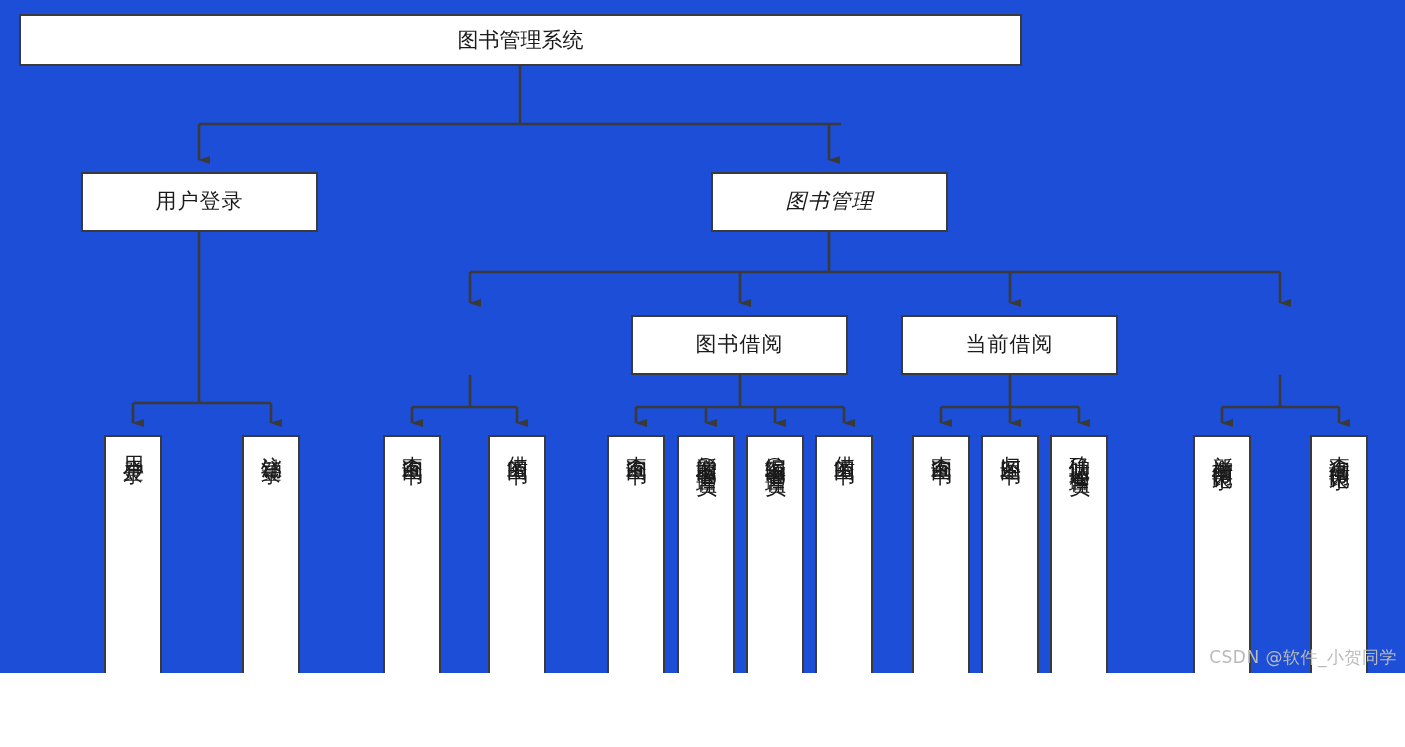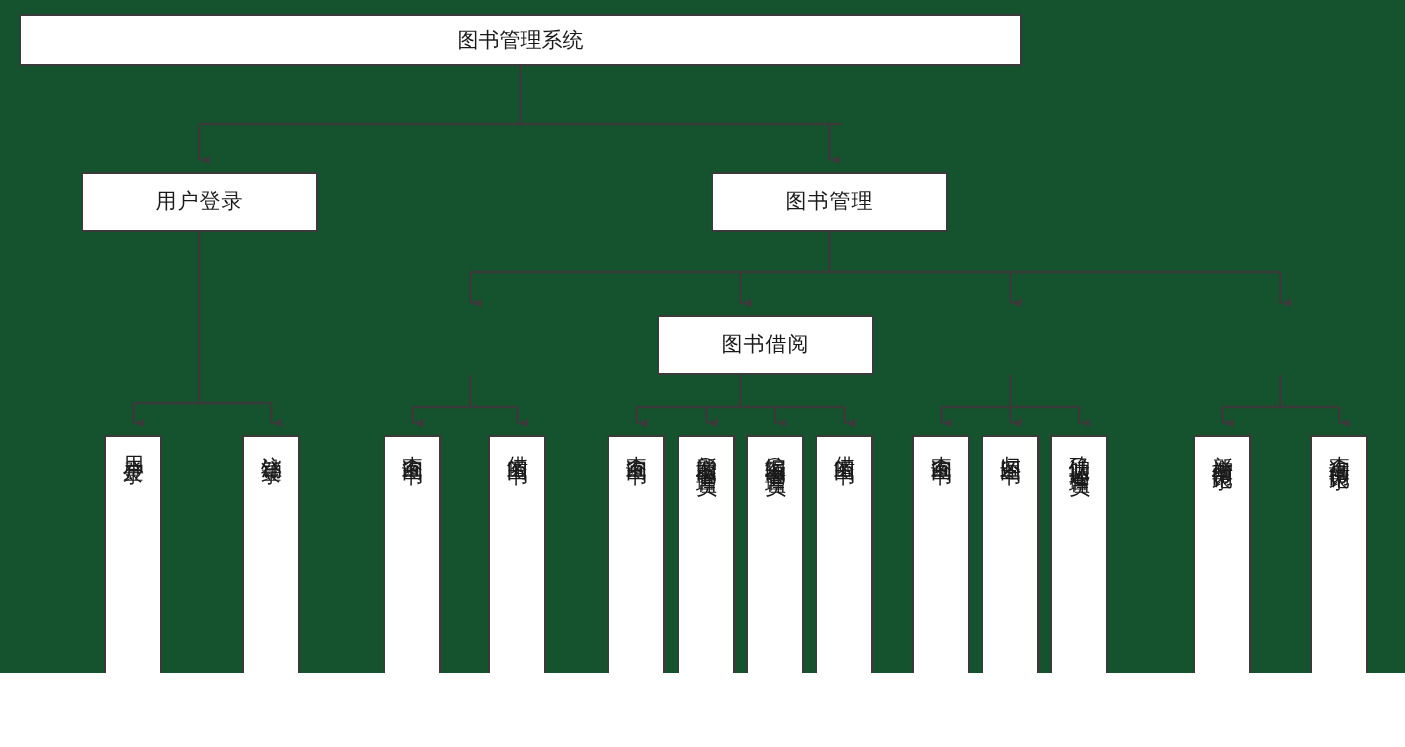--- a/index.html
+++ b/index.html
@@ -8,21 +8,21 @@
     padding: 0;
     background: #ffffff;
   }
   body {
     font-family: "DejaVu Sans", "Liberation Sans", sans-serif;
   }
   #canvas {
     position: relative;
     width: 1405px;
     height: 673px;
-    background: #14532d;
+    background: #1d4ed8;
     overflow: hidden;
   }
   #edges {
     position: absolute;
     left: 0;
     top: 0;
     width: 1405px;
     height: 747px;
     pointer-events: none;
   }
@@ -136,29 +136,32 @@
   </svg>
 
   <div class="node root" style="left:19px; top:14px; width:1003px; height:52px;">
     <span>图书管理系统</span>
   </div>
 
   <div class="node h" style="left:81px; top:172px; width:237px; height:60px;">
     <span>用户登录</span>
   </div>
 
-  <div class="node h" style="left:711px; top:172px; width:237px; height:60px;">
+  <div class="node h" style="left:711px; top:172px; width:237px; height:60px;font-style:italic;">
     <span>图书管理</span>
   </div>
 
 
-  <div class="node h" style="left:657px; top:315px; width:217px; height:60px;">
+  <div class="node h" style="left:631px; top:315px; width:217px; height:60px;">
     <span>图书借阅</span>
   </div>
 
+  <div class="node h" style="left:901px; top:315px; width:217px; height:60px;">
+    <span>当前借阅</span>
+  </div>
 
 
   <div class="node leaf" style="left:104px; top:435px; width:58px; height:298px;">
     <span class="vtext">用户登录</span>
   </div>
   <div class="node leaf" style="left:242px; top:435px; width:58px; height:298px;">
     <span class="vtext">注销登录</span>
   </div>
 
   <div class="node leaf" style="left:383px; top:435px; width:58px; height:298px;">
@@ -191,14 +194,15 @@
     <span class="vtext">确认归还（管理员）</span>
   </div>
 
   <div class="node leaf" style="left:1193px; top:435px; width:58px; height:298px;">
     <span class="vtext">新增借阅记录</span>
   </div>
   <div class="node leaf" style="left:1310px; top:435px; width:58px; height:298px;">
     <span class="vtext">查询借阅记录</span>
   </div>
 
+  <div class="watermark">CSDN @软件_小贺同学</div>
 
 </div>
 
 </body></html>

